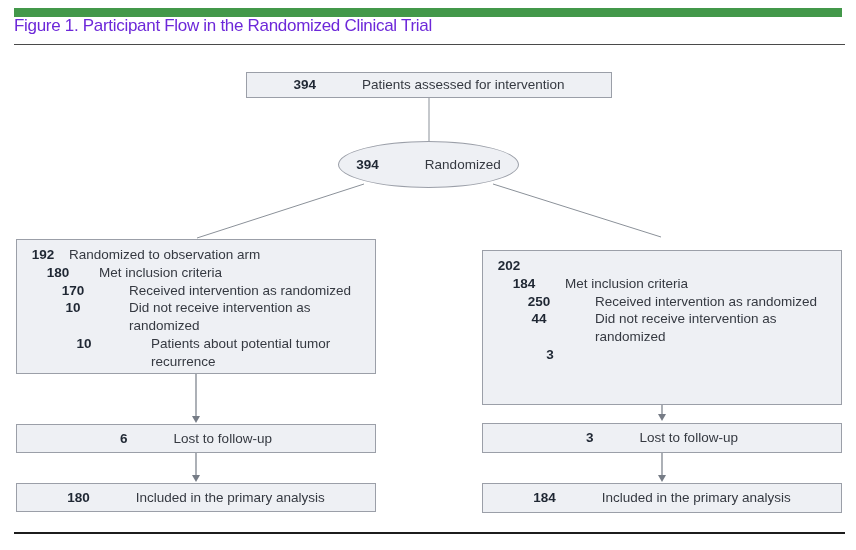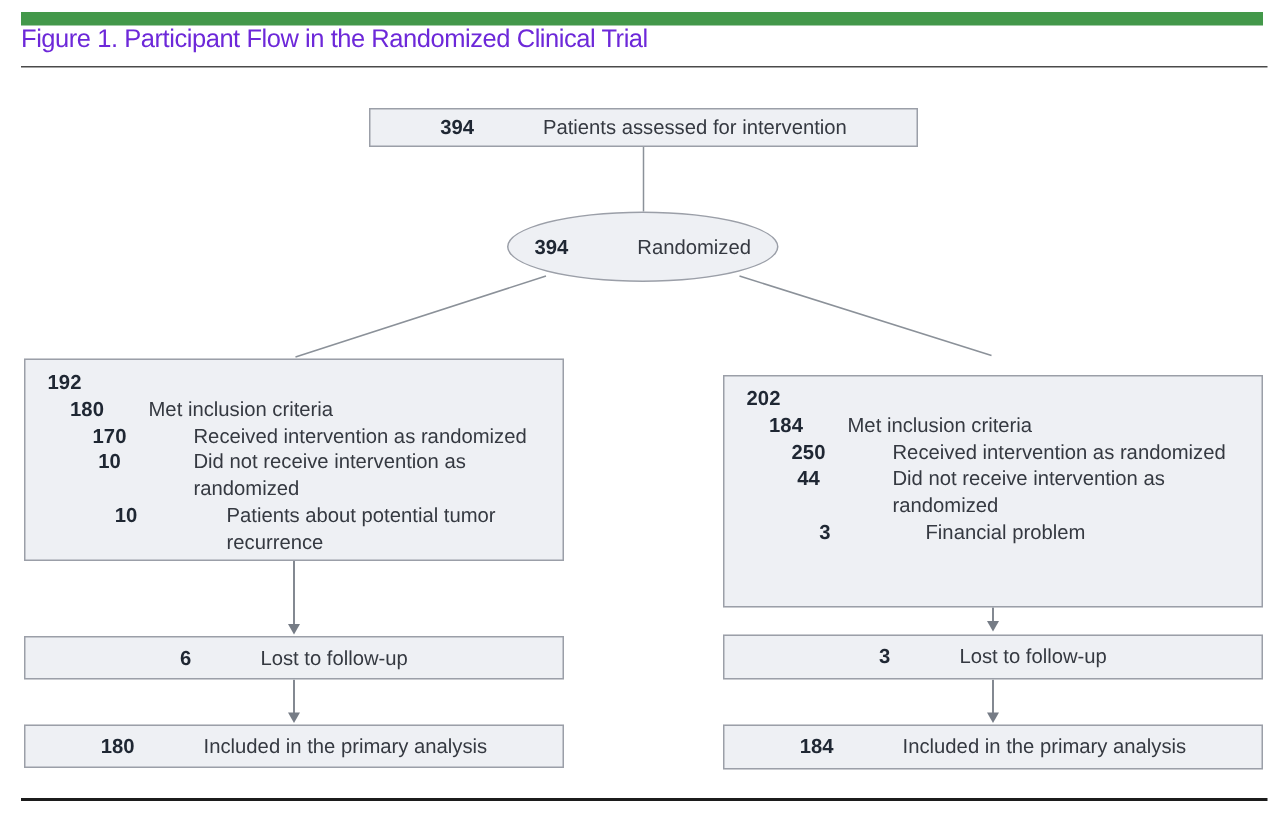--- a/index.html
+++ b/index.html
@@ -136,20 +136,21 @@
   </div>
 
   <div class="node ellipse rand-ellipse center-row">
     <span class="num">394</span>
     <span class="txt">Randomized</span>
   </div>
 
   <div class="node arm-box obs-box">
     <div class="line lv1">
       <span class="num">192</span>
+      <span class="txt">Randomized to observation arm</span>
     </div>
     <div class="line lv2">
       <span class="num">180</span>
       <span class="txt">Met inclusion criteria</span>
     </div>
     <div class="line lv3">
       <span class="num">170</span>
       <span class="txt">Received intervention as randomized</span>
     </div>
     <div class="line lv3">
@@ -175,21 +176,20 @@
       <span class="txt">Received intervention as randomized</span>
     </div>
     <div class="line lv3">
       <span class="num">44</span>
       <span class="txt">Did not receive intervention as randomized</span>
     </div>
     <div class="line lv4">
     </div>
     <div class="line lv4">
       <span class="num">3</span>
-      <span class="txt">Financial problem</span>
     </div>
   </div>
 
   <div class="node obs-lost center-row">
     <span class="num">6</span>
     <span class="txt">Lost to follow-up</span>
   </div>
 
   <div class="node port-lost center-row">
     <span class="num">3</span>

